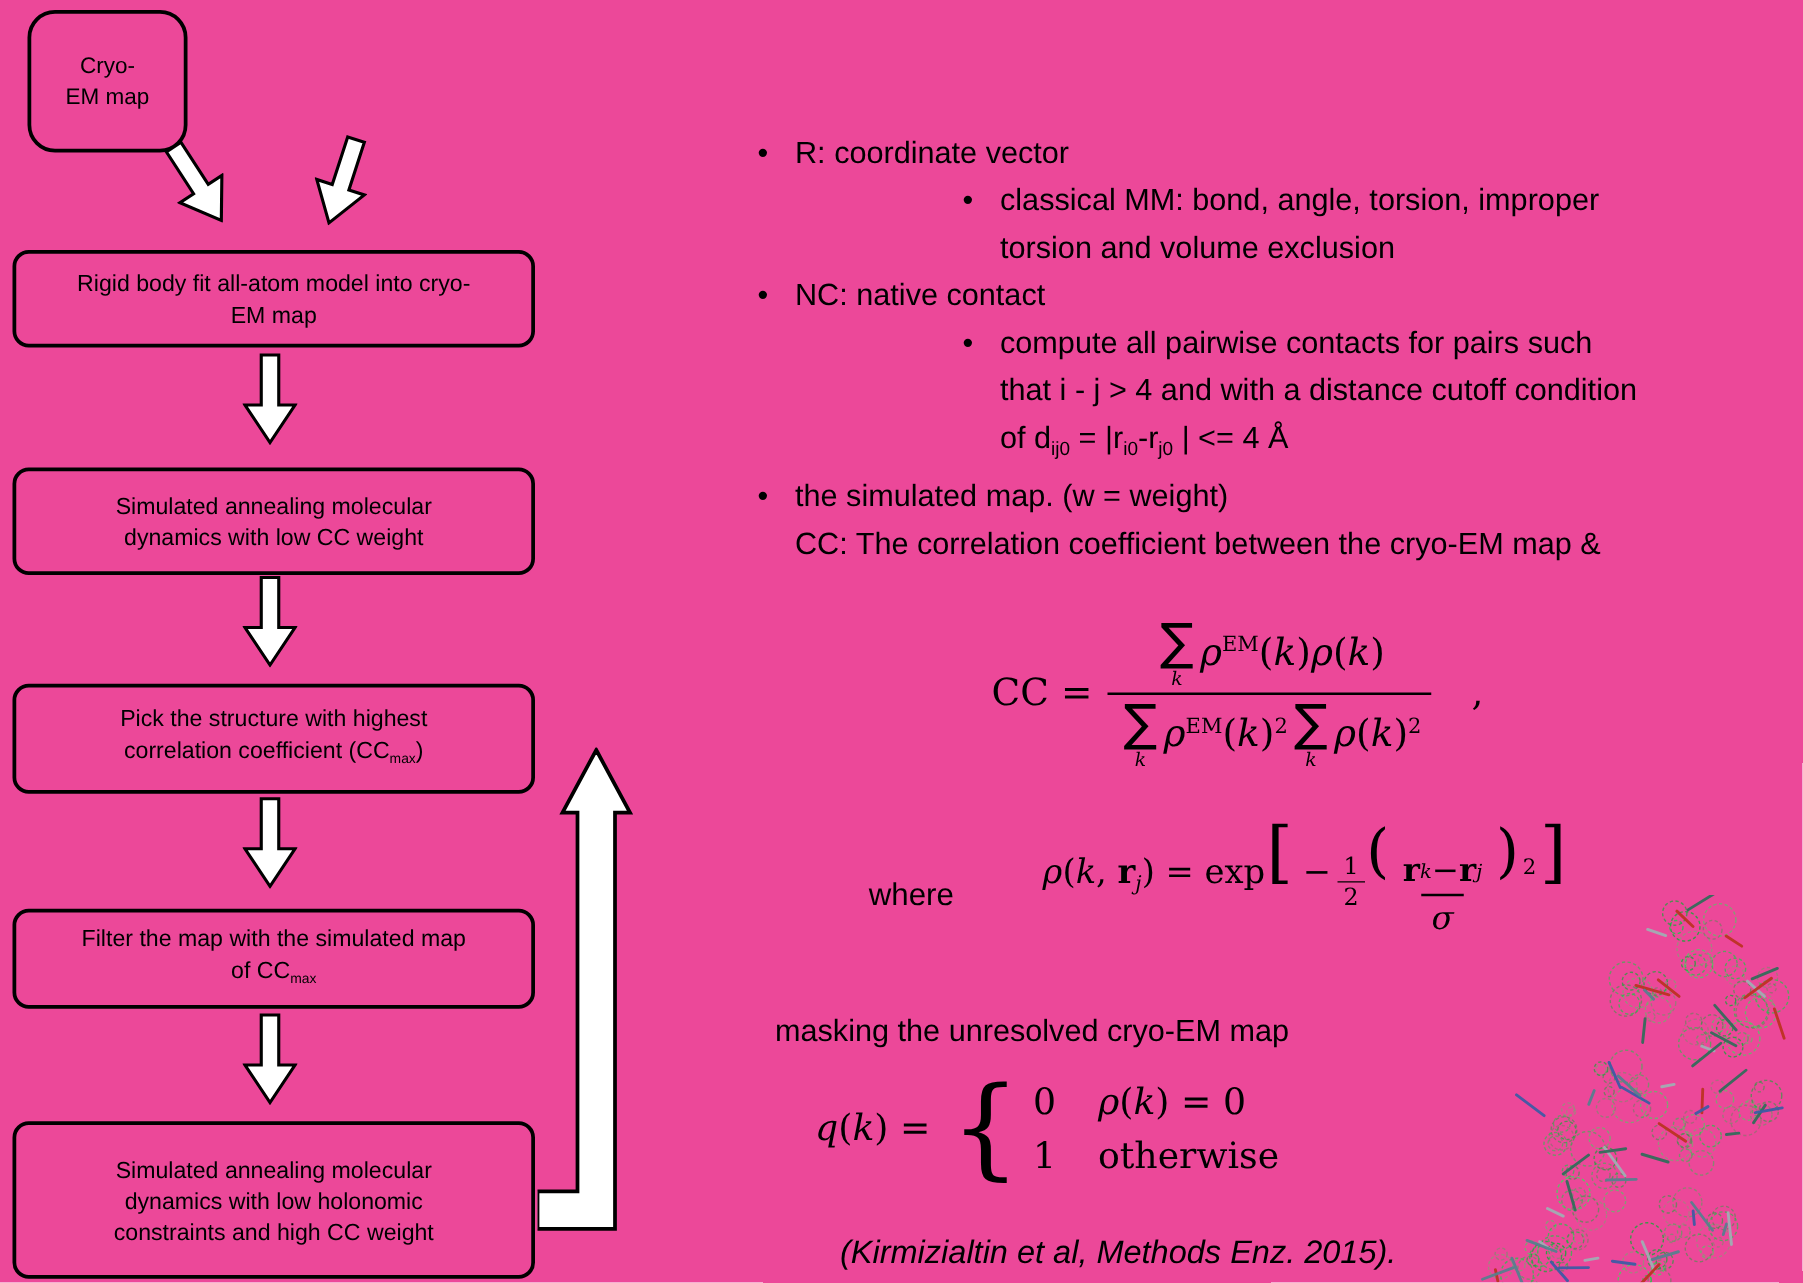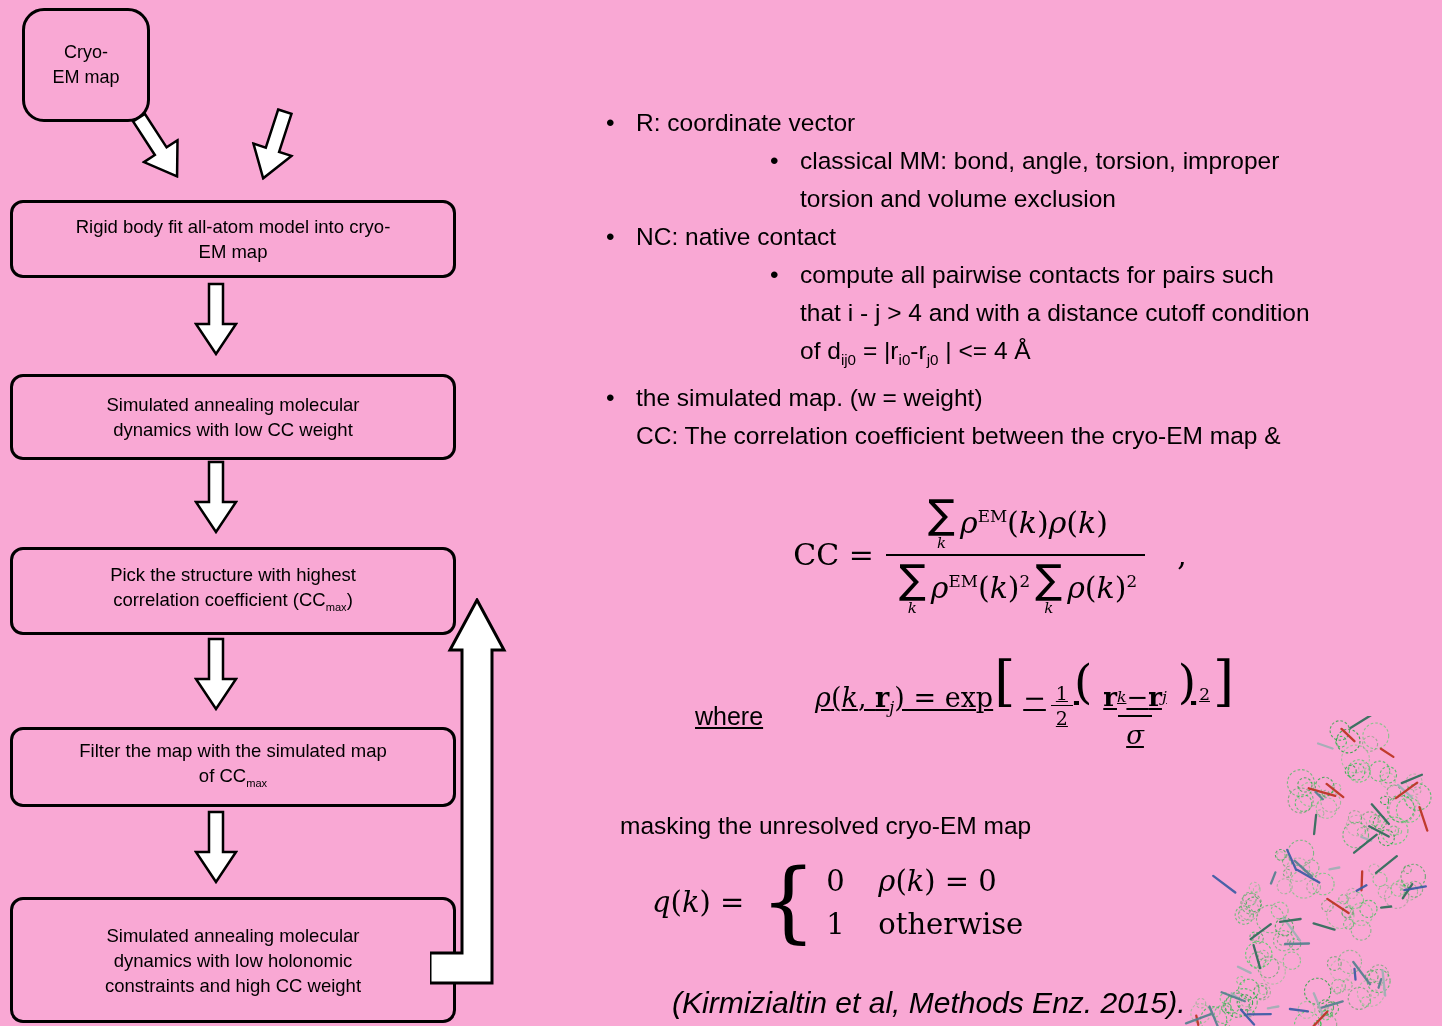--- a/index.html
+++ b/index.html
@@ -1,24 +1,24 @@
 <!DOCTYPE html>
 <html><head>
 <meta charset="utf-8">
 <style>
   html,body{margin:0;padding:0;background:#fff;}
-  .slide{position:relative;width:1442px;height:1026px;background:#f9a8d4;color:#000;
+  .slide{position:relative;width:1442px;height:1026px;background:#ec4899;color:#000;
          font-family:"Liberation Sans","DejaVu Sans",sans-serif;overflow:hidden;}
   .abs{position:absolute;}
 
   
   .rbox{border:3px solid #000;border-radius:22px;display:flex;flex-direction:column;
         align-items:center;justify-content:center;text-align:center;font-size:18px;line-height:25px;}
   .step{border:3px solid #000;border-radius:13px;display:flex;flex-direction:column;
-        align-items:center;justify-content:center;text-align:center;font-size:18.5px;line-height:25px;padding:2px 14px;}
+        align-items:center;justify-content:center;text-align:center;font-size:18.5px;line-height:25px;padding:2px 0;}
   .step sub,.rbox sub{font-size:60%;}
   .tline{white-space:nowrap;}
 
   
   .energy{text-align:center;font-size:34px;}
   .energy sup{font-size:58%;}
   .bullets{font-size:24.5px;line-height:38px;}
   .bullet{display:flex;}
   .bullet .marker{width:30px;flex:0 0 30px;}
   .bullet.lv1{margin-left:6px;}
@@ -33,39 +33,39 @@
   .cceq sup,.rhoeq sup{font-size:56%;font-style:normal;}
   .rhoeq sub,.cceq sub,.qeq sub{font-size:60%;font-style:italic;}
   .frac{display:inline-flex;flex-direction:column;align-items:center;}
   .frac>.num{display:inline-flex;align-items:center;justify-content:center;padding:0 8px 3px;}
   .frac>.den{display:inline-flex;align-items:center;justify-content:center;border-top:2.4px solid #000;padding:3px 8px 0;}
   .bigfrac{margin:0 12px;}
   .sum{display:inline-flex;flex-direction:column;align-items:center;line-height:1;margin:0 5px;}
   .sigma{font-size:40px;line-height:1;font-family:"DejaVu Sans",sans-serif;}
   .sidx{font-size:15px;font-style:italic;line-height:1;margin-top:2px;}
   .cc-comma{margin-left:20px;}
-  .whererow{display:flex;align-items:center;gap:52px;text-decoration:underline;}
+  .whererow{display:flex;align-items:center;gap:71px;}
   .where-label{font-size:25px;font-family:"Liberation Sans",sans-serif;}
   .rhoeq{display:inline-flex;align-items:flex-start;font-size:27px;}
   .bigdelim{font-size:54px;line-height:0;padding:0 1px;}
   .paren{font-size:47px;}
   .minus{margin:0 5px 0 7px;}
   .fr-half{font-size:19px;}
   .fr-half>.num{padding:0 5px 1px;}
   .fr-half>.den{border-top:1.8px solid #000;padding:1px 5px 0;}
   .fr-inner{font-size:26px;margin:0 2px;}
   .pow{font-size:17px;align-self:flex-start;margin:2px 2px 0 2px;font-style:normal;}
   .masking{font-size:24.5px;}
   .qeq{display:flex;align-items:center;font-size:29px;}
   .qlhs{margin-right:16px;}
   .brace{font-size:88px;line-height:0;}
   .cases{display:inline-flex;flex-direction:column;gap:9px;margin-left:10px;}
   .case{display:inline-flex;gap:30px;}
   .cval{min-width:22px;}
-  .citation{font-size:30px;font-style:italic;}
+  .citation{font-size:26px;font-style:italic;}
 </style>
 </head>
 <body>
 
 <div class="slide">
 
   <div class="rbox abs" style="left:22px;top:8px;width:122px;height:108px;">
       <div class="tline"><span>Cryo-</span></div>
       <div class="tline"><span>EM map</span></div>
     </div>

